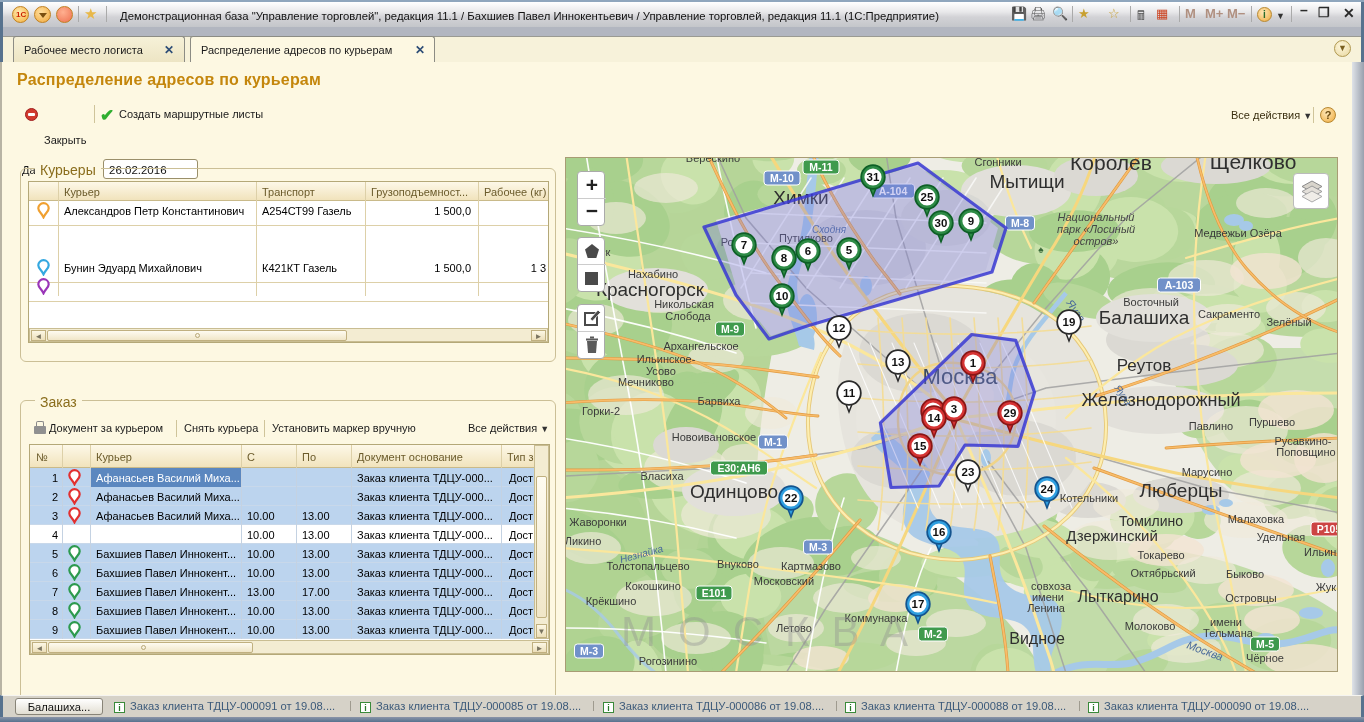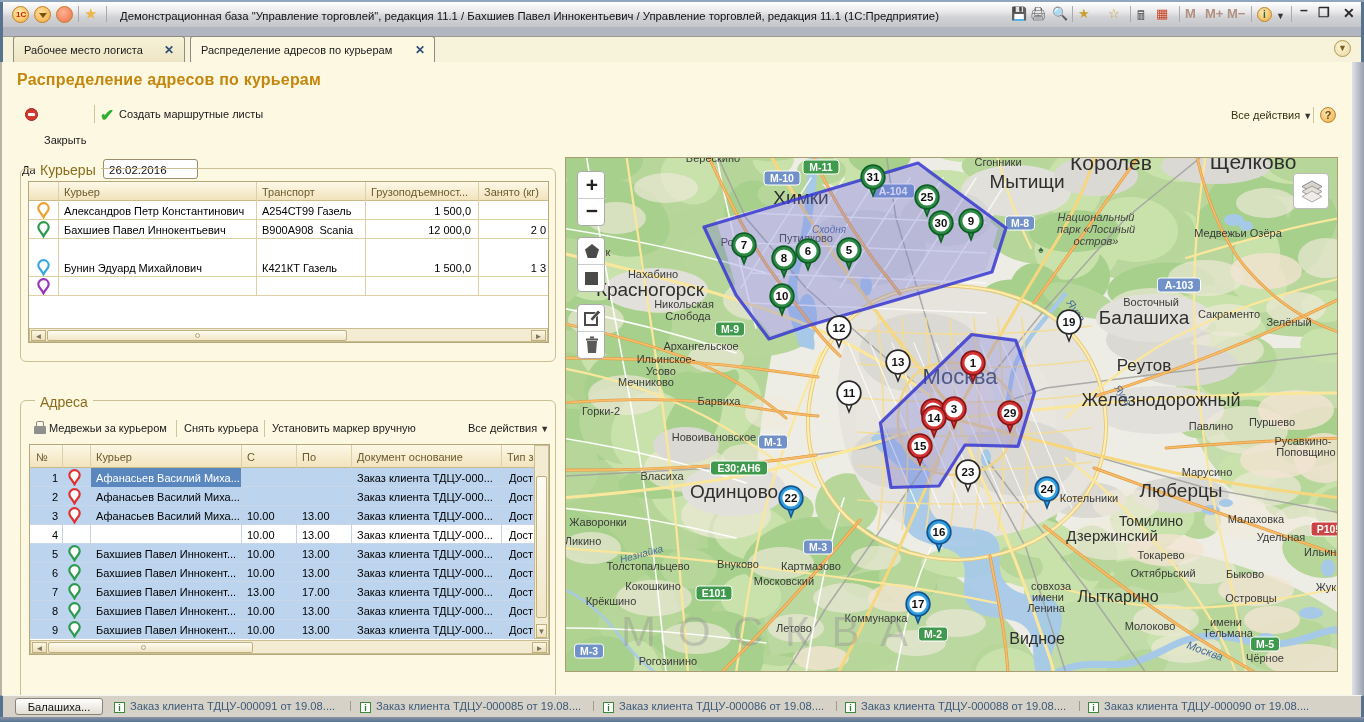--- a/index.html
+++ b/index.html
@@ -47,21 +47,21 @@
 #grpAddr{left:17px;top:338px;width:536px;height:332px;}
 
 #couriersTbl{left:25px;top:119px;width:521px;height:162px;background:#fff;border:1px solid #b4a878;font-size:11px;}
 #addrTbl{left:26px;top:382px;width:521px;height:211px;background:#fff;border:1px solid #b4a878;font-size:11px;}
 #addrToolbar{left:17px;top:357px;width:536px;height:20px;font-size:11px;color:#1a1a1a;}
 .thead{position:absolute;background:linear-gradient(#fdf8e8,#f1e3bc);border-bottom:1px solid #c9ba8a;}
 .hcell{position:absolute;height:19px;color:#6b5b2b;padding:4px 0 0 6px;overflow:hidden;white-space:nowrap;}
 .vline{position:absolute;width:1px;background:#ddd0a8;}
 .vline2{position:absolute;width:1px;background:#c4d2e2;z-index:3;}
 .vlineh{position:absolute;width:1px;background:#ddd0a8;z-index:4;height:23px;top:0;}
-.row{position:absolute;left:0;width:519px;height:19px;border-bottom:1px solid #ddd0a8;}
+.row{position:absolute;left:0;width:519px;height:25px;border-bottom:1px solid #ddd0a8;}
 .row span,.arow span{position:absolute;top:4px;white-space:nowrap;overflow:hidden;}
 .cpin{left:8px;top:1px !important;}
 .c1{left:35px;width:188px;}
 .c2{left:233px;width:100px;}
 .c3{left:336px;width:106px;text-align:right;}
 .c4{left:455px;width:62px;text-align:right;}
 .sel{background:#c2d8f0;}
 .selc{background:#5b87bf;color:#fff;left:29px !important;width:198px !important;top:0 !important;height:19px;padding:4px 0 0 6px;}
 .arow{position:absolute;left:0;width:504px;height:19px;border-bottom:1px solid #c8d8ea;}
 .arow.blue{background:#bcd4ee;}
@@ -143,50 +143,41 @@
       <span id="allact1">Все действия <span style="font-size:9px;color:#333;">▼</span></span>
       <span style="position:absolute;left:1310px;top:0px;width:1px;height:16px;background:#cfc49a;"></span>
       <span id="qmark">?</span>
     </div>
     <div id="daterow">Дата доставки:<input id="dateinput" value="26.02.2016" style=""></div>
 
     <div class="grp" id="grpCouriers">
         <div class="grplabel">Курьеры</div>
       </div>
     <div class="grp" id="grpAddr">
-        <div class="grplabel">Адреса</div>
+        <div class="grplabel">Заказ</div>
       </div>
 
     <div class="abs" id="couriersTbl">
       <div class="thead" style="left:0;top:0;width:519px;height:19px;"></div>
       <div class="hcell" style="left:29px;top:0;width:198px;">Курьер</div>
       <div class="hcell" style="left:227px;top:0;width:109px;">Транспорт</div>
       <div class="hcell" style="left:336px;top:0;width:113px;">Грузоподъемност...</div>
-      <div class="hcell" style="left:449px;top:0;width:70px;">Занято (кг)</div>
+      <div class="hcell" style="left:449px;top:0;width:70px;">Рабочее (кг)</div>
       <div class="vline" style="left:29px;top:0;height:114px;"></div>
       <div class="vline" style="left:227px;top:0;height:114px;"></div>
       <div class="vline" style="left:336px;top:0;height:114px;"></div>
       <div class="vline" style="left:449px;top:0;height:114px;"></div>
       <div class="row" style="top:19px;">
           <span class="cpin"><svg class="pin" viewBox="0 0 13 17">
               <path d="M6.5 1.2C3.6 1.2 1.3 3.5 1.3 6.3c0 2 1.1 3.2 2.4 4.6.9 1 1.9 2.3 2.8 4.3.9-2 1.9-3.3 2.8-4.3 1.3-1.4 2.4-2.6 2.4-4.6 0-2.8-2.3-5.1-5.2-5.1z" fill="#fff" stroke="#f0a030" stroke-width="2.2"></path>
             </svg></span>
           <span class="c1">Александров Петр Константинович</span>
           <span class="c2">А254СТ99 Газель</span>
           <span class="c3">1 500,0</span>
         </div>
-      <div class="row" style="top:38px;">
-          <span class="cpin"><svg class="pin" viewBox="0 0 13 17">
-              <path d="M6.5 1.2C3.6 1.2 1.3 3.5 1.3 6.3c0 2 1.1 3.2 2.4 4.6.9 1 1.9 2.3 2.8 4.3.9-2 1.9-3.3 2.8-4.3 1.3-1.4 2.4-2.6 2.4-4.6 0-2.8-2.3-5.1-5.2-5.1z" fill="#fff" stroke="#2d9a4e" stroke-width="2.2"></path>
-            </svg></span>
-          <span class="c1">Бахшиев Павел Иннокентьевич</span>
-          <span class="c2">В900А908&nbsp;&nbsp;Scania</span>
-          <span class="c3">12 000,0</span>
-          <span class="c4">2 0</span>
-        </div>
       <div class="row" style="top:76px;">
           <span class="cpin"><svg class="pin" viewBox="0 0 13 17">
               <path d="M6.5 1.2C3.6 1.2 1.3 3.5 1.3 6.3c0 2 1.1 3.2 2.4 4.6.9 1 1.9 2.3 2.8 4.3.9-2 1.9-3.3 2.8-4.3 1.3-1.4 2.4-2.6 2.4-4.6 0-2.8-2.3-5.1-5.2-5.1z" fill="#fff" stroke="#35a8e0" stroke-width="2.2"></path>
             </svg></span>
           <span class="c1">Бунин Эдуард Михайлович</span>
           <span class="c2">К421КТ Газель</span>
           <span class="c3">1 500,0</span>
           <span class="c4">1 3</span>
         </div>
       <div class="row" style="top:95px;">
@@ -198,21 +189,21 @@
         <div class="sbarrow" style="left:1px;">◄</div>
         <div class="sbarrow" style="right:1px;">►</div>
         <div class="sbthumb" style="left:17px;width:300px;"></div>
         <div style="position:absolute;left:165px;top:4px;width:5px;height:5px;border:1px solid #b8a878;border-radius:50%;"></div>
       </div>
     </div>
 
     <div class="abs" id="addrToolbar">
       <span style="position:absolute;left:16px;top:2px;width:8px;height:7px;border:1.5px solid #888;border-radius:2px 2px 0 0;border-bottom:none;"></span>
       <span style="position:absolute;left:14px;top:7px;width:12px;height:8px;background:#909090;border-radius:1px;"></span>
-      <span style="position:absolute;left:29px;top:3px;">Медвежьи за курьером</span>
+      <span style="position:absolute;left:29px;top:3px;">Документ за курьером</span>
       <span style="position:absolute;left:156px;top:1px;width:1px;height:17px;background:#cfc49a;"></span>
       <span style="position:absolute;left:164px;top:3px;">Снять курьера</span>
       <span style="position:absolute;left:244px;top:1px;width:1px;height:17px;background:#cfc49a;"></span>
       <span style="position:absolute;left:252px;top:3px;">Установить маркер вручную</span>
       <span style="position:absolute;left:448px;top:3px;">Все действия <span style="font-size:9px;color:#333;">▼</span></span>
     </div>
     <div class="abs" id="addrTbl">
       <div class="thead" style="left:0;top:0;width:504px;height:23px;"></div>
       <div class="hcell" style="left:0;top:2px;width:32px;">№</div>
       <div class="hcell" style="left:60px;top:2px;width:151px;">Курьер</div>

